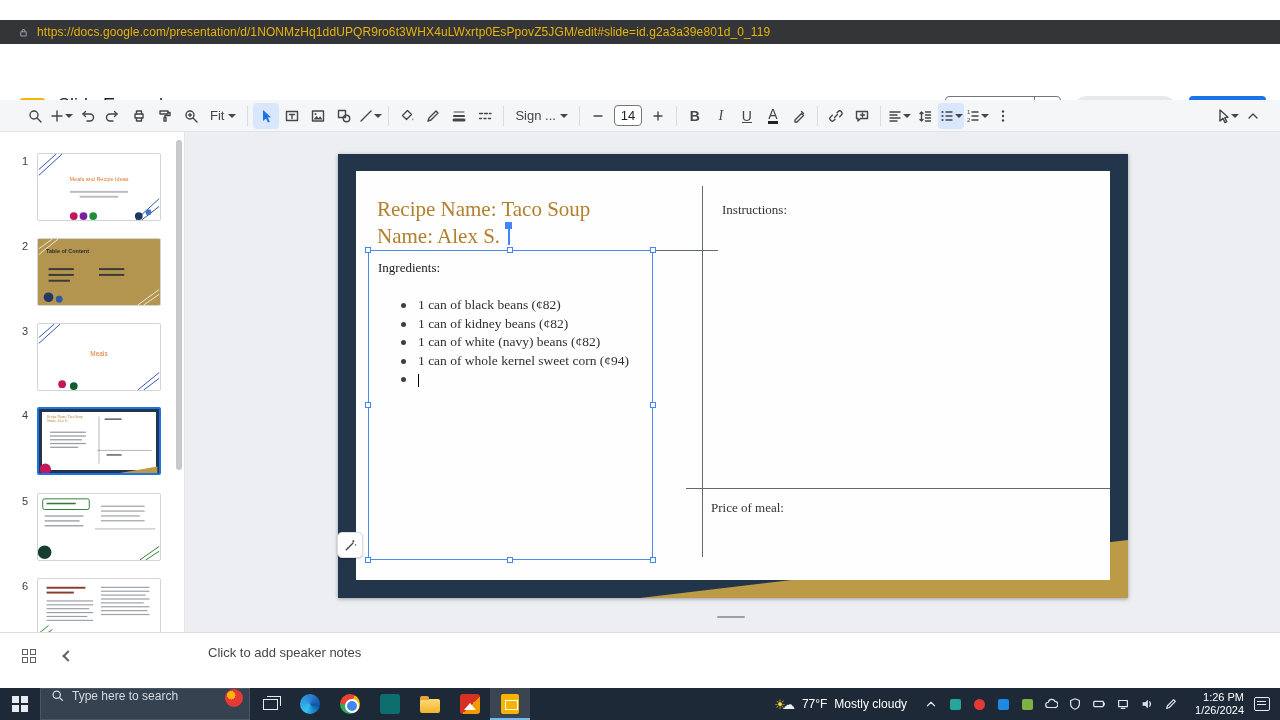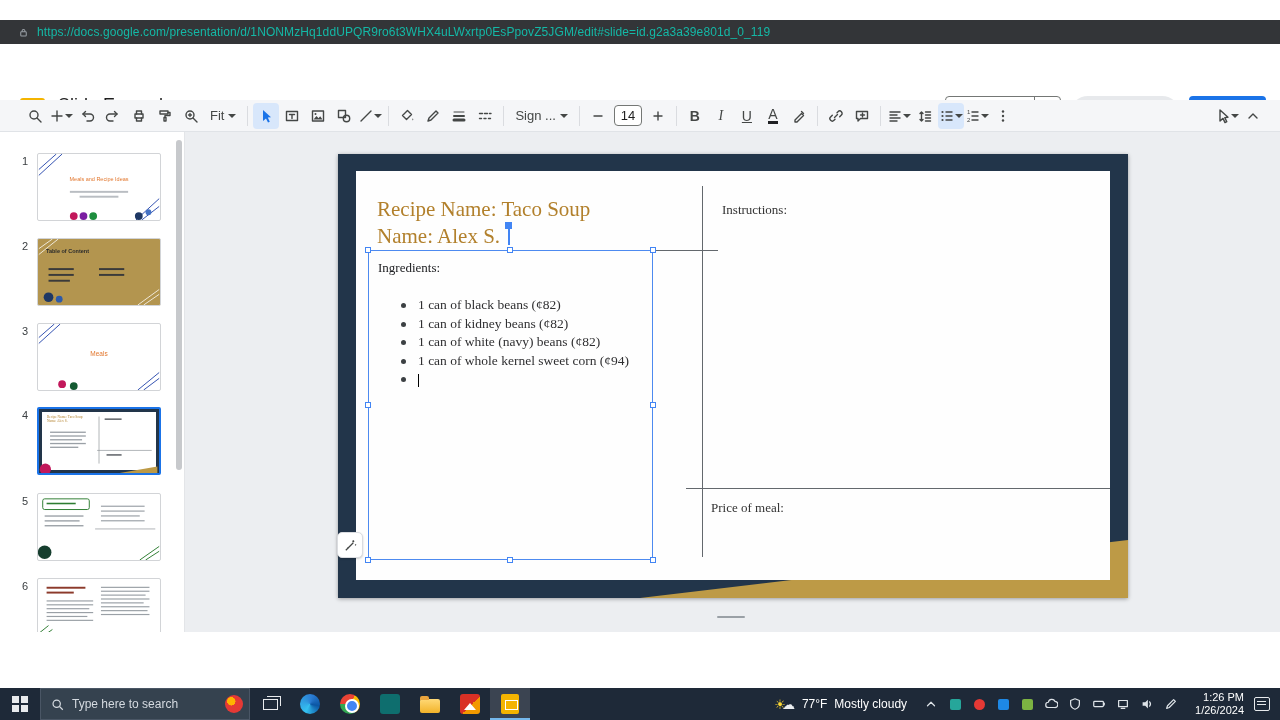--- a/index.html
+++ b/index.html
@@ -16,21 +16,21 @@
   .win-btn { width:38px; height:100%; display:flex; align-items:center; justify-content:center; }
   .glyph-min { width:9px; height:1px; background:#CFCFCF; display:block; }
   .glyph-max { width:8px; height:8px; border:1px solid #CFCFCF; display:block; }
   .glyph-close { position:relative; width:10px; height:10px; display:block; }
   .glyph-close::before,.glyph-close::after { content:""; position:absolute; left:-1px; top:4.5px; width:12px; height:1.2px; background:#CFCFCF; }
   .glyph-close::before { transform:rotate(45deg);} .glyph-close::after { transform:rotate(-45deg);}
 
   
   .urlbar { position:absolute; left:0; top:20px; width:1280px; height:24px; background:#333538; display:flex; align-items:center; }
   .urlbar svg { width:11px; height:11px; stroke:#9AA0A6; fill:none; stroke-width:1.5; margin:0 8px 0 18px; }
-  .url-text { color:#14b8a6; font-size:12px; letter-spacing:.1px; }
+  .url-text { color:#eab308; font-size:12px; letter-spacing:.1px; }
 
   
   .appbar { position:absolute; left:0; top:44px; width:1280px; height:56px; background:#fff; }
   .slides-logo { position:absolute; left:20px; top:54px; width:25px; height:33px; background:#F4B400; border-radius:3px; }
   .slides-logo::after { content:""; position:absolute; left:5px; top:9px; width:15px; height:12px; border:2px solid #fff; border-radius:1px; }
   .doc-title { position:absolute; left:58px; top:51px; font-size:18px; color:#1F1F1F; }
   .saved { position:absolute; left:186px; top:56px; display:flex; align-items:center; gap:6px; color:#5F6368; font-size:13px; }
   .saved svg { width:16px; height:16px; stroke:#5F6368; fill:none; stroke-width:1.3; }
   .menubar { position:absolute; left:46px; top:74px; display:flex; }
   .menu-item { font-size:13px; color:#202124; padding:3px 8px; border-radius:4px; cursor:default; }
@@ -105,21 +105,21 @@
   .grid-icon { position:absolute; left:22px; top:16px; display:grid; grid-template-columns:6px 6px; grid-gap:2px; }
   .grid-icon i { width:6px; height:6px; border:1.4px solid #5F6368; display:block; }
   .chev-left { position:absolute; left:64px; top:19px; width:8px; height:8px; border-left:2px solid #5F6368; border-bottom:2px solid #5F6368; transform:rotate(45deg); }
 
   
   .taskbar { position:absolute; left:0; top:688px; width:1280px; height:32px; background:#1E2938; display:flex; align-items:center; }
   .tbar-item { width:40px; height:32px; display:flex; align-items:center; justify-content:center; position:relative; }
   .tbar-item.active { background:rgba(255,255,255,.13); box-shadow:inset 0 -2px 0 #76B9ED; }
   .winlogo { display:grid; grid-template-columns:7px 7px; grid-gap:1.5px; transform:rotate(0); }
   .winlogo i { width:7px; height:7px; background:#E8EAED; display:block; }
-  .searchbox { width:210px; height:32px; background:#35424F; border:1px solid #4A5665; display:flex; align-items:center; gap:8px; padding:0 6px 0 10px; }
+  .searchbox { width:210px; height:32px; background:#35424F; border:1px solid #4A5665; display:flex; align-items:flex-start; gap:8px; padding:0 6px 0 10px; }
   .searchbox svg { width:13px; height:13px; stroke:#D5DAE0; fill:none; stroke-width:1.5; flex:none; }
   .search-text { color:#D5DAE0; font-size:12px; flex:1; white-space:nowrap; }
   .sh-icon { width:18px; height:18px; border-radius:50%; background:radial-gradient(circle at 35% 35%, #FFB300 0 25%, #E53935 26% 100%); flex:none; }
   .tv-icon { width:15px; height:11px; border:1.4px solid #E8EAED; position:relative; }
   .tv-icon::before { content:""; position:absolute; left:3px; top:-4px; width:13px; height:9px; border-top:1.4px solid #E8EAED; border-right:1.4px solid #E8EAED; }
   .edge-ic { width:20px; height:20px; border-radius:50%; background:conic-gradient(from 210deg,#35C1F1,#2B7CD3 45%,#0B56A4 70%,#35C1F1); }
   .chrome-ic { width:20px; height:20px; border-radius:50%; background:conic-gradient(from -90deg,#EA4335 0 33%,#FBBC05 33% 66%,#34A853 66% 100%); position:relative; }
   .chrome-ic::after { content:""; position:absolute; left:5px; top:5px; width:10px; height:10px; border-radius:50%; background:#4285F4; border:2px solid #fff; }
   .teal-ic { width:20px; height:20px; border-radius:3px; background:#0E6E6E; }
   .folder-ic { width:20px; height:14px; background:linear-gradient(#FFD977,#F2B32A); border-radius:2px; position:relative; margin-top:3px; }
@@ -572,20 +572,30 @@
   </div>
 
   <div class="float-btn">
     <svg viewBox="0 0 16 16">
         <path d="M3 13L11 5"></path>
         <path d="M11 2.5v2M10 3.5h2M13 7l.8.8M5 10l.8.8"></path>
       </svg>
   </div>
   <div class="notes-handle"></div>
 
+  <div class="notesbar">
+    <span class="grid-icon">
+        <i></i>
+        <i></i>
+        <i></i>
+        <i></i>
+      </span>
+    <span class="chev-left"></span>
+    <div class="notes-text">Click to add speaker notes</div>
+  </div>
 
   <div class="taskbar">
     <div class="tbar-item">
         <span class="winlogo">
           <i></i>
           <i></i>
           <i></i>
           <i></i>
         </span>
       </div>

